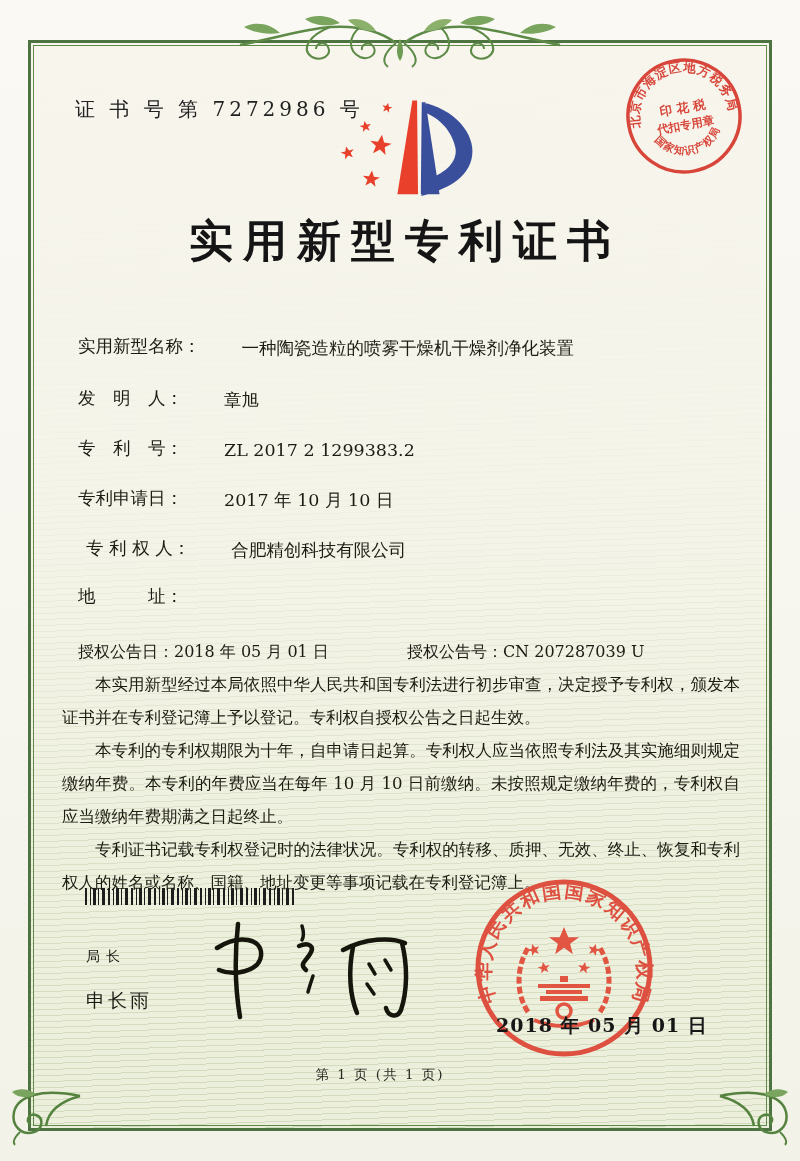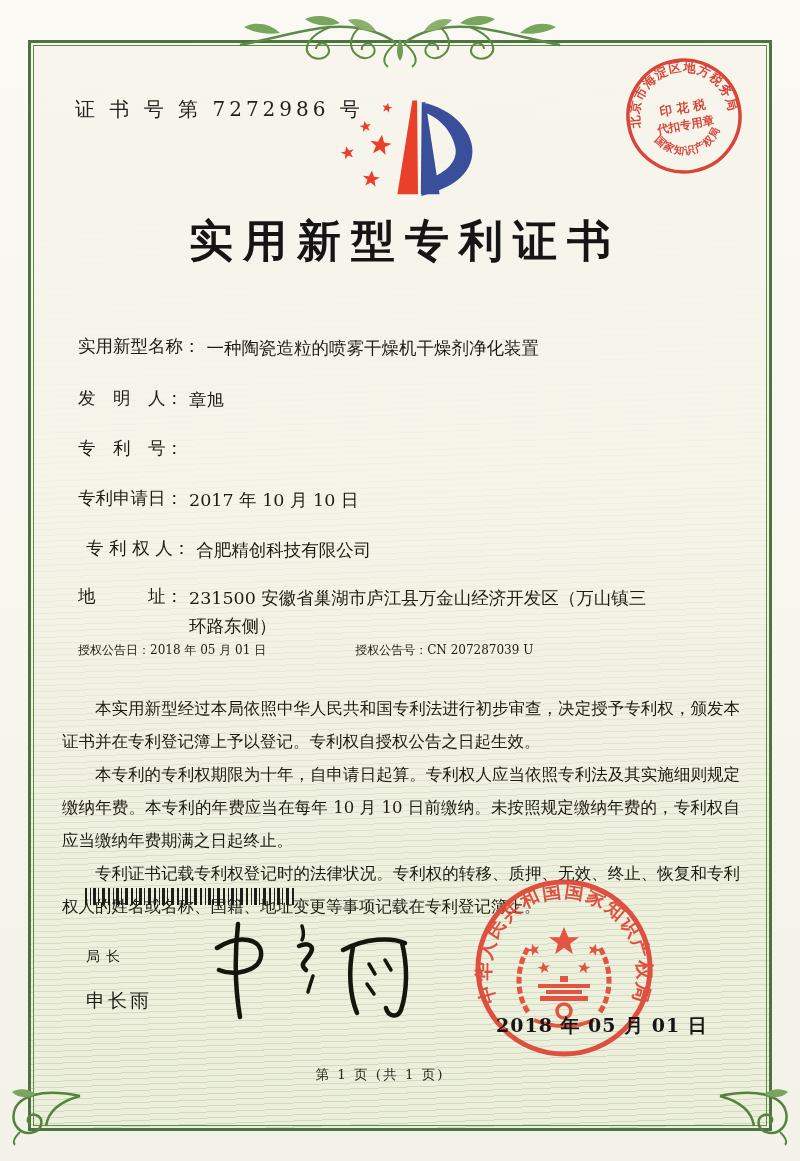--- a/index.html
+++ b/index.html
@@ -34,31 +34,31 @@
   }
   .tax-stamp{ position:absolute; left:620px; top:52px; transform:rotate(-10deg); opacity:.92; }
   .logo{ position:absolute; left:328px; top:96px; }
   .page-title{
     position:absolute; left:0; top:212px; width:800px;
     text-align:center; font-size:44px; font-weight:bold;
     letter-spacing:10px; padding-left:10px; color:#151515;
   }
   
   .fields{ position:absolute; left:78px; top:334px; width:660px; font-size:17.5px; }
-  .field-row{ display:flex; align-items:flex-start; margin-bottom:0; position:absolute; left:0; }
+  .field-row{ display:flex; align-items:flex-start; margin-bottom:0; position:absolute; left:0;gap:35px; }
   .row-0{ top:0; }   .row-1{ top:52px; } .row-2{ top:102px; }
   .row-3{ top:152px;} .row-4{ top:202px;margin-left:8px;} .row-5{ top:250px; }
   .field-label{ flex:0 0 auto; white-space:nowrap; }
   .field-value{ margin-left:6px; max-width:470px; line-height:28px; }
-  .grant-row{ position:absolute; left:78px; top:642px; width:660px; font-size:12px; display:flex;gap:11px; }
+  .grant-row{ position:absolute; left:78px; top:642px; width:660px; font-size:16px; display:flex; }
   .grant-left{ white-space:nowrap; }
   .grant-right{ white-space:nowrap; margin-left:78px; }
   
   .body-text{ position:absolute; left:62px; top:668px; width:678px;
-    font-size:16.5px; line-height:33px; text-align:justify; color:#1b1b10;margin-top:24px;}
+    font-size:16.5px; line-height:33px; text-align:justify; color:#1b1b10;}
   .body-text p{ text-indent:2em; }
   
   .barcode{
     position:absolute; left:85px; top:888px; width:212px; height:17px;
     background-image:
       repeating-linear-gradient(90deg,#1d1d1d 0 2px, transparent 2px 5px, #1d1d1d 5px 6px, transparent 6px 8px, #1d1d1d 8px 11px, transparent 11px 13px, #1d1d1d 13px 14px, transparent 14px 17px, #1d1d1d 17px 20px, transparent 20px 23px);
   }
   .sig-title{ position:absolute; left:86px; top:948px; font-size:14px; letter-spacing:6px; }
   .sig-name{ position:absolute; left:86px; top:988px; font-size:19px; letter-spacing:3px; }
   .signature-svg{ position:absolute; left:205px; top:912px; }
@@ -152,32 +152,32 @@
     <div class="field-row row-0">
       <span class="field-label">实用新型名称：</span>
       <span class="field-value">一种陶瓷造粒的喷雾干燥机干燥剂净化装置</span>
     </div>
     <div class="field-row row-1">
       <span class="field-label">发　明　人：</span>
       <span class="field-value">章旭</span>
     </div>
     <div class="field-row row-2">
       <span class="field-label">专　利　号：</span>
+      <span class="field-value">ZL 2017 2 1299383.2</span>
     </div>
     <div class="field-row row-3">
       <span class="field-label">专利申请日：</span>
       <span class="field-value">2017 年 10 月 10 日</span>
     </div>
     <div class="field-row row-4">
       <span class="field-label">专 利 权 人：</span>
       <span class="field-value">合肥精创科技有限公司</span>
     </div>
     <div class="field-row row-5">
       <span class="field-label">地　　　址：</span>
-      <span class="field-value">231500 安徽省巢湖市庐江县万金山经济开发区（万山镇三环路东侧）</span>
     </div>
   </div>
 
   <div class="grant-row">
     <span class="grant-left"><span>授权公告日：</span><span>2018 年 05 月 01 日</span></span>
     <span class="grant-right"><span>授权公告号：</span><span>CN 207287039 U</span></span>
   </div>
 
   <div class="body-text">
     <p>本实用新型经过本局依照中华人民共和国专利法进行初步审查，决定授予专利权，颁发本证书并在专利登记簿上予以登记。专利权自授权公告之日起生效。</p>

